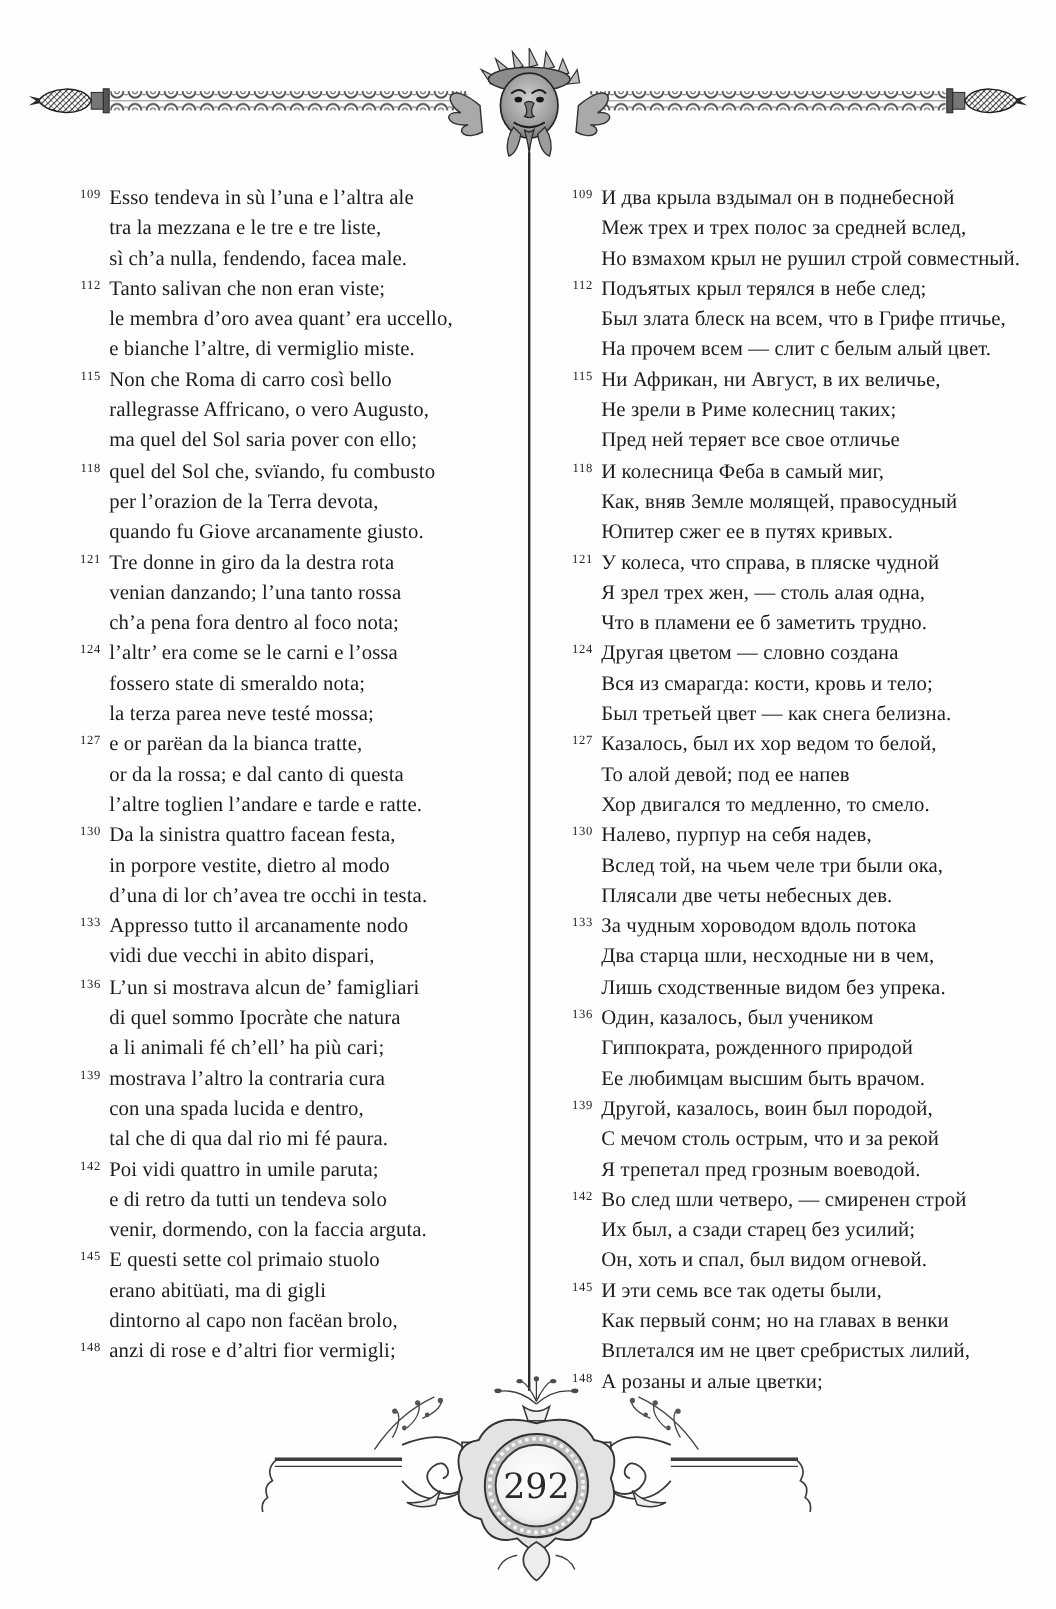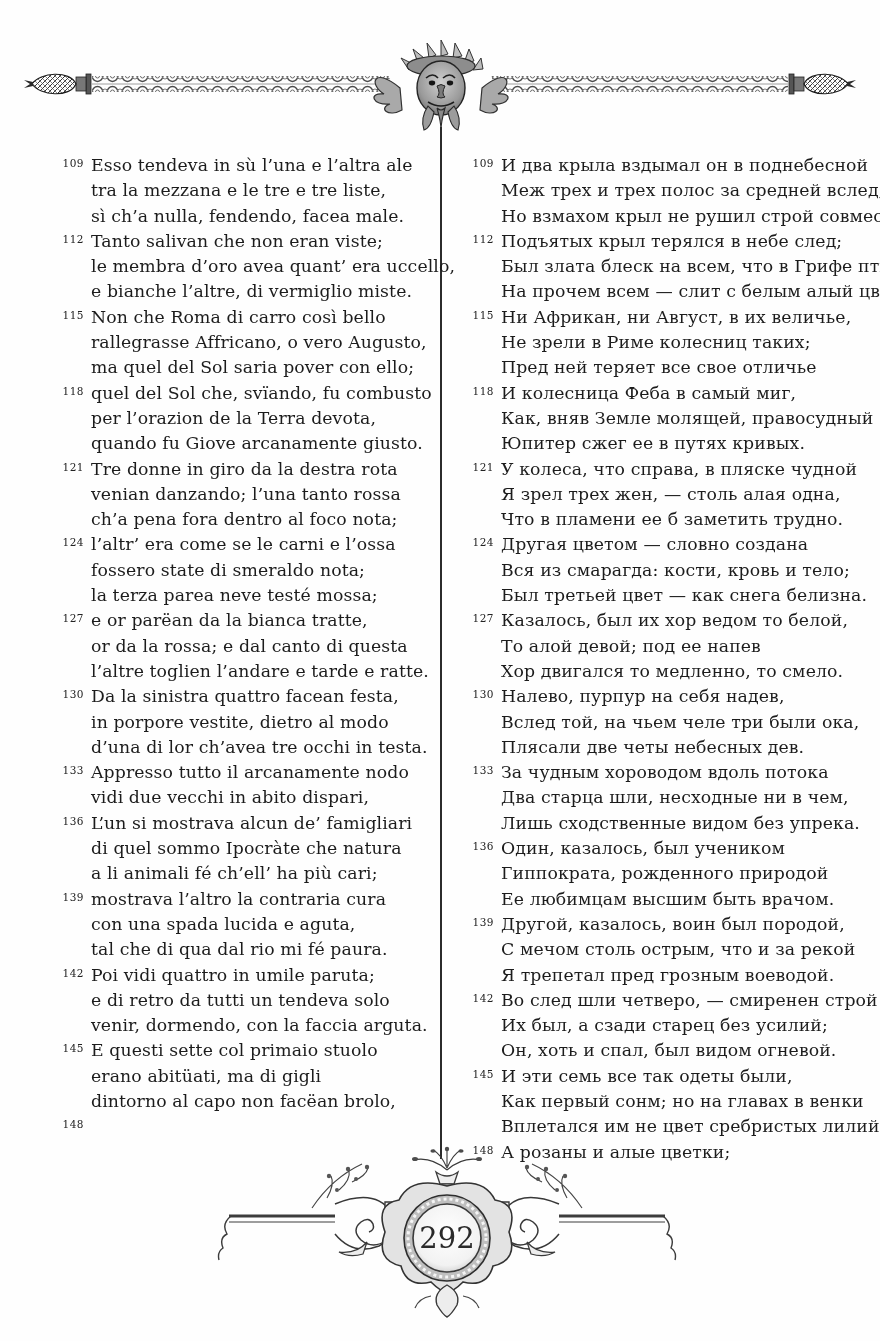--- a/index.html
+++ b/index.html
@@ -16,21 +16,21 @@
   
   .header-ornament{position:absolute;left:0;top:36px;width:880px;height:102px;}
 
   
   .divider{
     position:absolute;left:440px;top:127px;width:2px;height:1032px;
     background:#2b2b2b;
   }
 
   
-  .column{position:absolute;top:153px;width:400px;}
+  .column{position:absolute;top:153px;width:400px;font-family:Liberation Serif, serif;}
   .col-left{left:50px;}
   .col-right{left:460px;}
   .verse-line{display:flex;align-items:flex-start;height:25.3px;}
   .verse-num{
     flex:0 0 34px;width:34px;text-align:right;padding-right:7px;
     font-size:10.5px;line-height:18px;letter-spacing:.5px;color:#222;
     position:relative;top:1px;
   }
   .verse-text{
     font-size:17.3px;line-height:24px;white-space:nowrap;color:#1c1c1c;
@@ -232,21 +232,21 @@
       <div class="verse-line">
         <span class="verse-num"></span>
         <span class="verse-text">a li animali fé ch’ell’ ha più cari;</span>
       </div>
       <div class="verse-line">
         <span class="verse-num">139</span>
         <span class="verse-text">mostrava l’altro la contraria cura</span>
       </div>
       <div class="verse-line">
         <span class="verse-num"></span>
-        <span class="verse-text">con una spada lucida e aguta,</span>
+        <span class="verse-text">con una spada lucida e dentro,</span>
       </div>
       <div class="verse-line">
         <span class="verse-num"></span>
         <span class="verse-text">tal che di qua dal rio mi fé paura.</span>
       </div>
       <div class="verse-line">
         <span class="verse-num">142</span>
         <span class="verse-text">Poi vidi quattro in umile paruta;</span>
       </div>
       <div class="verse-line">
@@ -264,20 +264,21 @@
       <div class="verse-line">
         <span class="verse-num"></span>
         <span class="verse-text">erano abitüati, ma di gigli</span>
       </div>
       <div class="verse-line">
         <span class="verse-num"></span>
         <span class="verse-text">dintorno al capo non facëan brolo,</span>
       </div>
       <div class="verse-line">
         <span class="verse-num">148</span>
+        <span class="verse-text">anzi di rose e d’altri fior vermigli;</span>
       </div>
     </div>
 
   <div class="column col-right" id="col-right">
       <div class="verse-line">
         <span class="verse-num">109</span>
         <span class="verse-text">И два крыла вздымал он в поднебесной</span>
       </div>
       <div class="verse-line">
         <span class="verse-num"></span>

